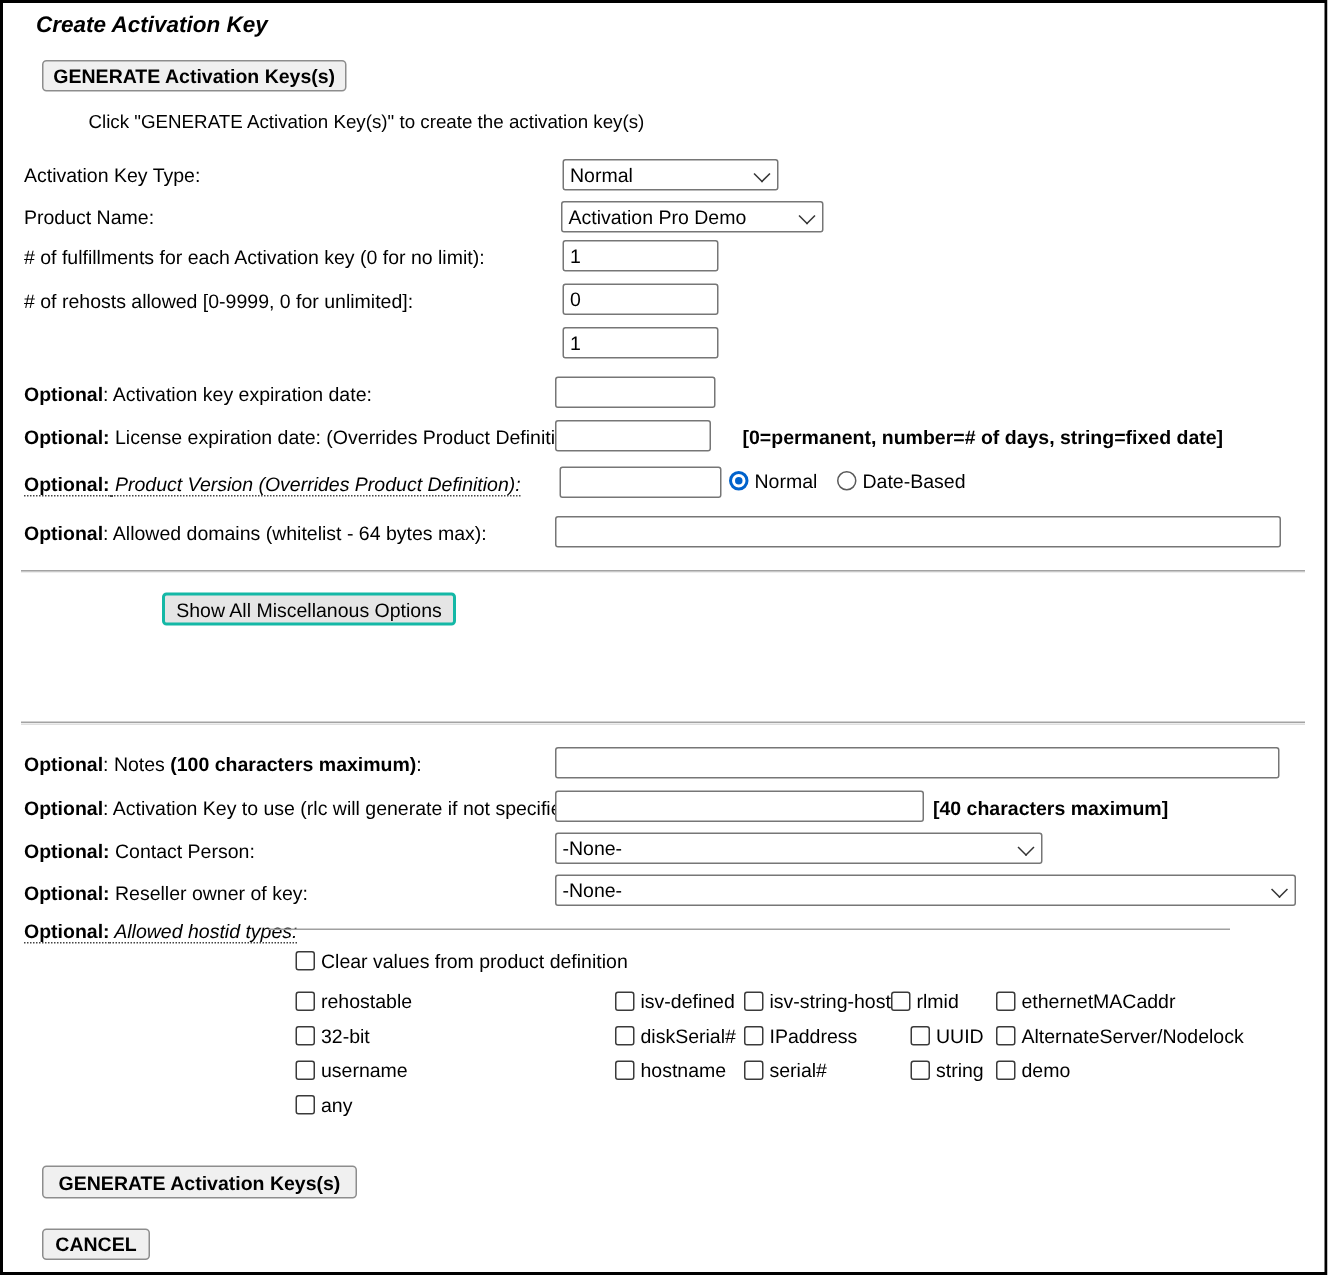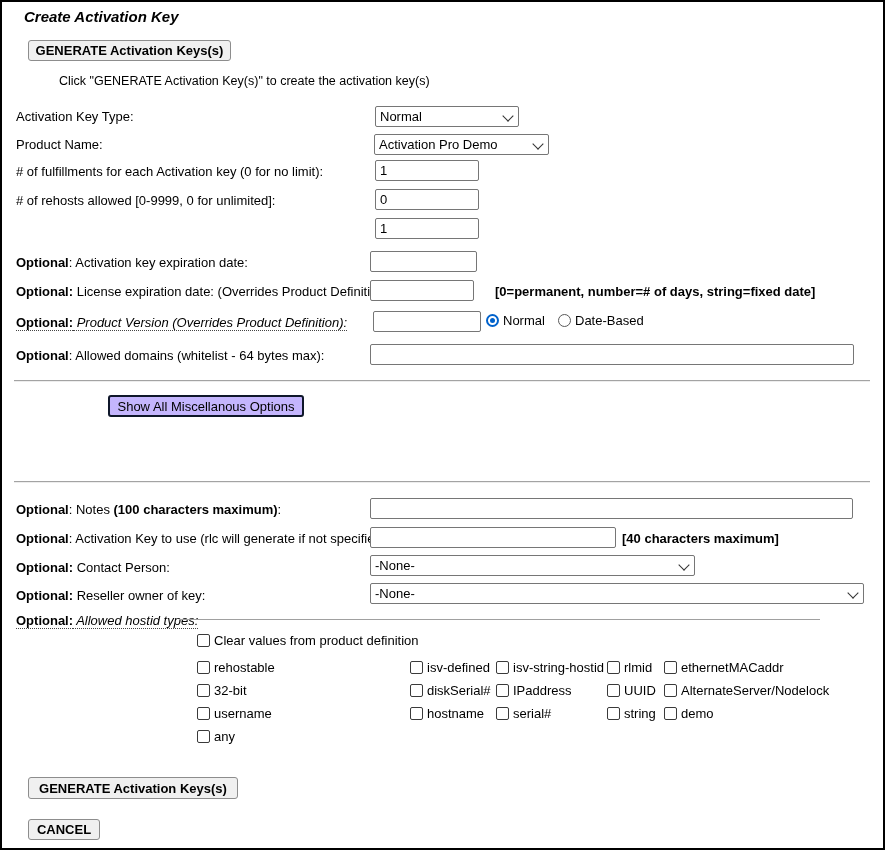--- a/index.html
+++ b/index.html
@@ -26,21 +26,21 @@
     padding:0 20px 0 4px;font-size:13px;white-space:nowrap;
   }
   .chev{position:absolute;right:6px;top:5px;width:7px;height:7px;
     border-right:1.7px solid #333;border-bottom:1.7px solid #333;transform:rotate(45deg);}
   .btn{
     position:absolute;box-sizing:border-box;background:#f0f0f0;border:1px solid #8d8d8d;
     border-radius:3px;font-family:"Liberation Sans", sans-serif;font-size:13px;color:#000;
     display:flex;align-items:center;justify-content:center;cursor:pointer;padding:0;margin-left:16px;
   }
   .btn.bold{font-weight:bold;}
-  .btn.outlined{border:2px solid #0f172a;background:#c4b5fd;}
+  .btn.outlined{border:2px solid #14b8a6;background:#e5e5e5;}
   .hr{position:absolute;left:12px;width:856px;height:1px;background:#a3a3a3;border-bottom:1px solid #ededed;}
   .hostid-line{position:absolute;left:177px;top:617px;width:641px;height:0;border-top:1px solid #a0a0a0;}
   .cell{position:absolute;display:flex;align-items:center;font-size:13px;white-space:nowrap;}
   .cbx{width:13px;height:13px;box-sizing:border-box;border:1px solid #3a3a3a;border-radius:2px;background:#fff;margin-right:4px;flex:none;}
   .radio{width:13px;height:13px;box-sizing:border-box;border-radius:50%;background:#fff;margin-right:4px;flex:none;position:relative;}
   .radio.off{border:1px solid #595959;}
   .radio.on{border:2px solid #0062cc;}
   .radio.on::after{content:"";position:absolute;left:2px;top:2px;width:5px;height:5px;border-radius:50%;background:#0062cc;}
 </style>
 </head>
@@ -151,21 +151,21 @@
     <span>rehostable</span>
   </div>
   <div class="cell" style="left:408px;top:658px;">
     <span class="cbx"></span>
     <span>isv-defined</span>
   </div>
   <div class="cell" style="left:494px;top:658px;">
     <span class="cbx"></span>
     <span>isv-string-hostid</span>
   </div>
-  <div class="cell" style="left:605px;top:658px;">
+  <div class="cell" style="left:592px;top:658px;">
     <span class="cbx"></span>
     <span>rlmid</span>
   </div>
   <div class="cell" style="left:662px;top:658px;">
     <span class="cbx"></span>
     <span>ethernetMACaddr</span>
   </div>
 
   <div class="cell" style="left:195px;top:681px;">
     <span class="cbx"></span>

